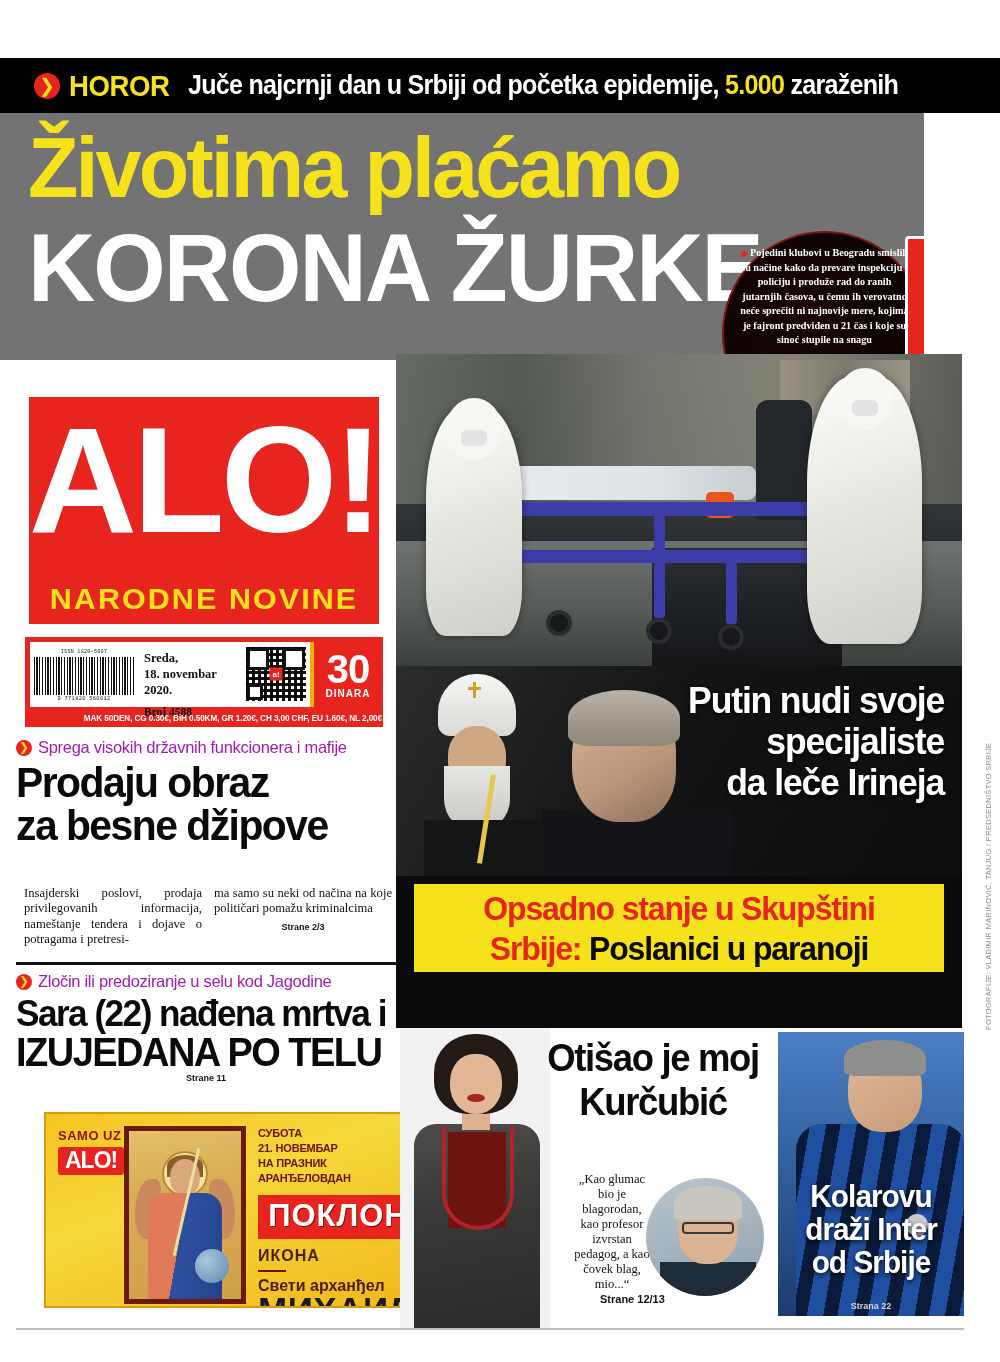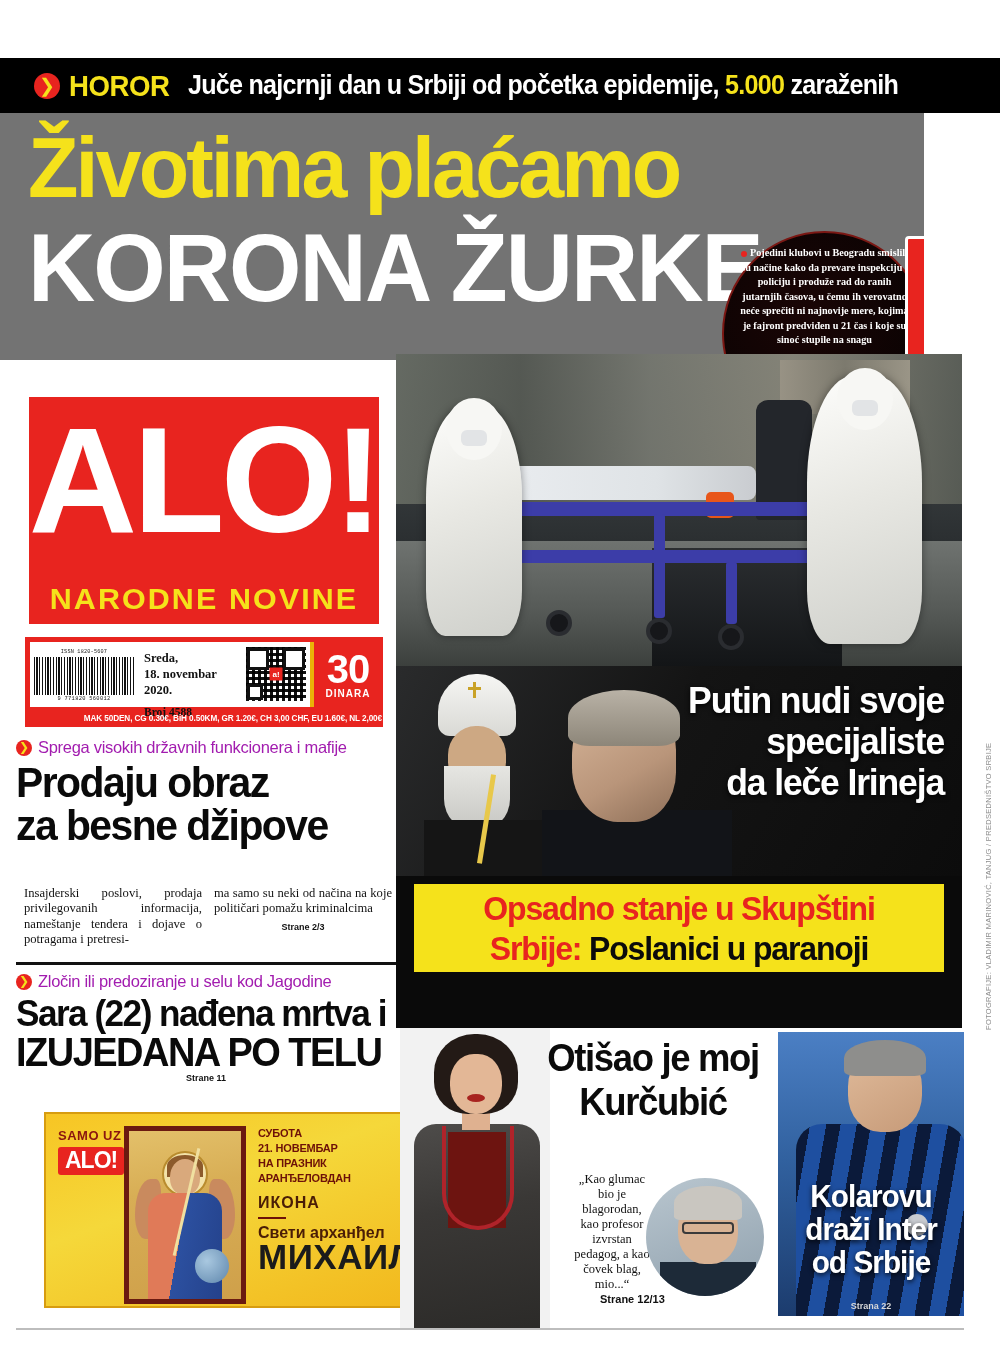--- a/index.html
+++ b/index.html
@@ -704,20 +704,21 @@
         <div class="icon-orb"></div>
       </div>
     </div>
 
     <div class="promo-right">
       <div class="promo-when">
         <div>СУБОТА</div>
         <div>21. НОВЕМБАР</div>
         <div>НА ПРАЗНИК АРАНЂЕЛОВДАН</div>
       </div>
+      <div class="promo-gift">ПОКЛОН</div>
       <div class="promo-ikona">ИКОНА</div>
       <div class="promo-hr"></div>
       <div class="promo-saint">Свети арханђел</div>
       <div class="promo-name">МИХАИЛО</div>
     </div>
   </div>
 
   <div class="photo-main">
     <div class="ph-bg"></div>
     <div class="ph-wall"></div>

